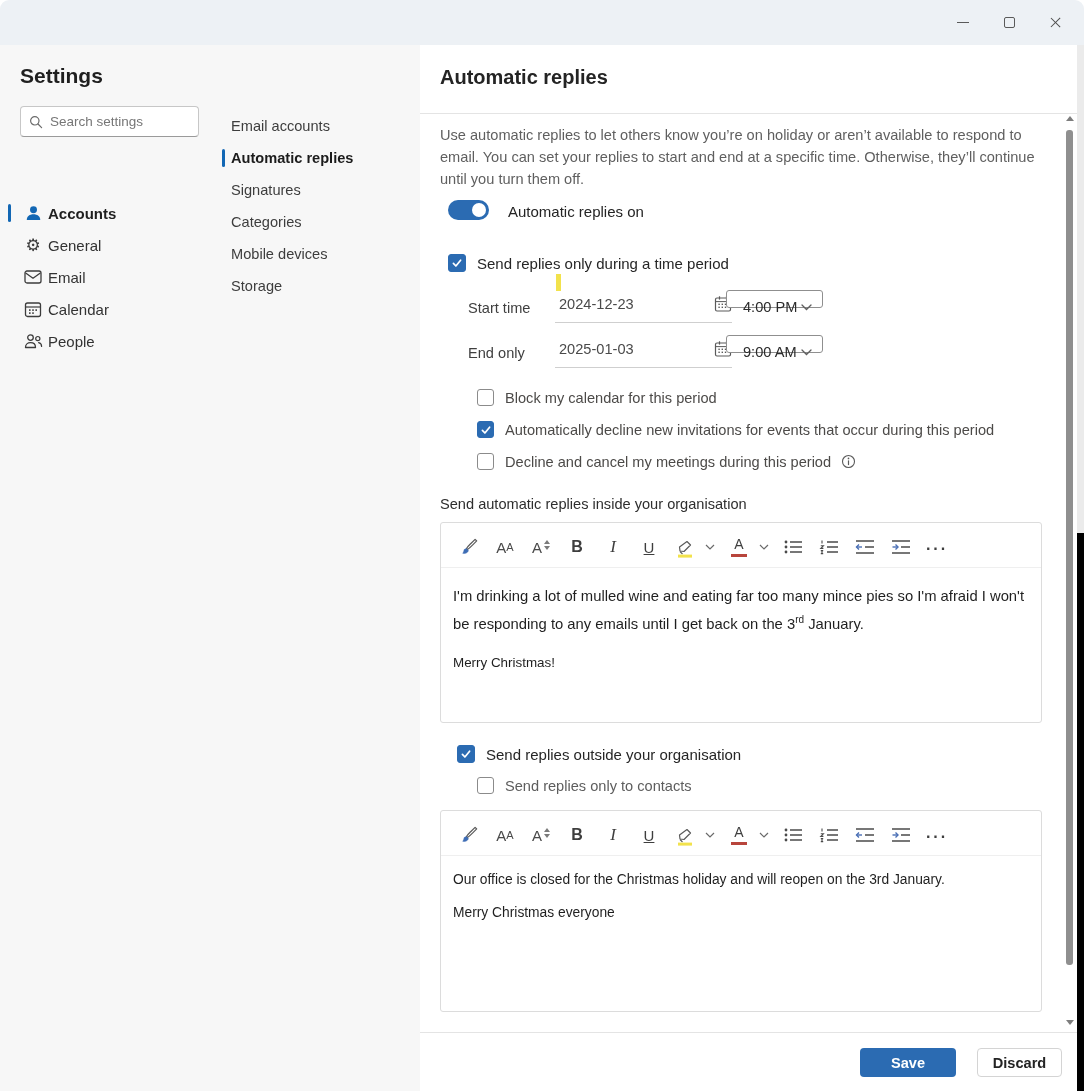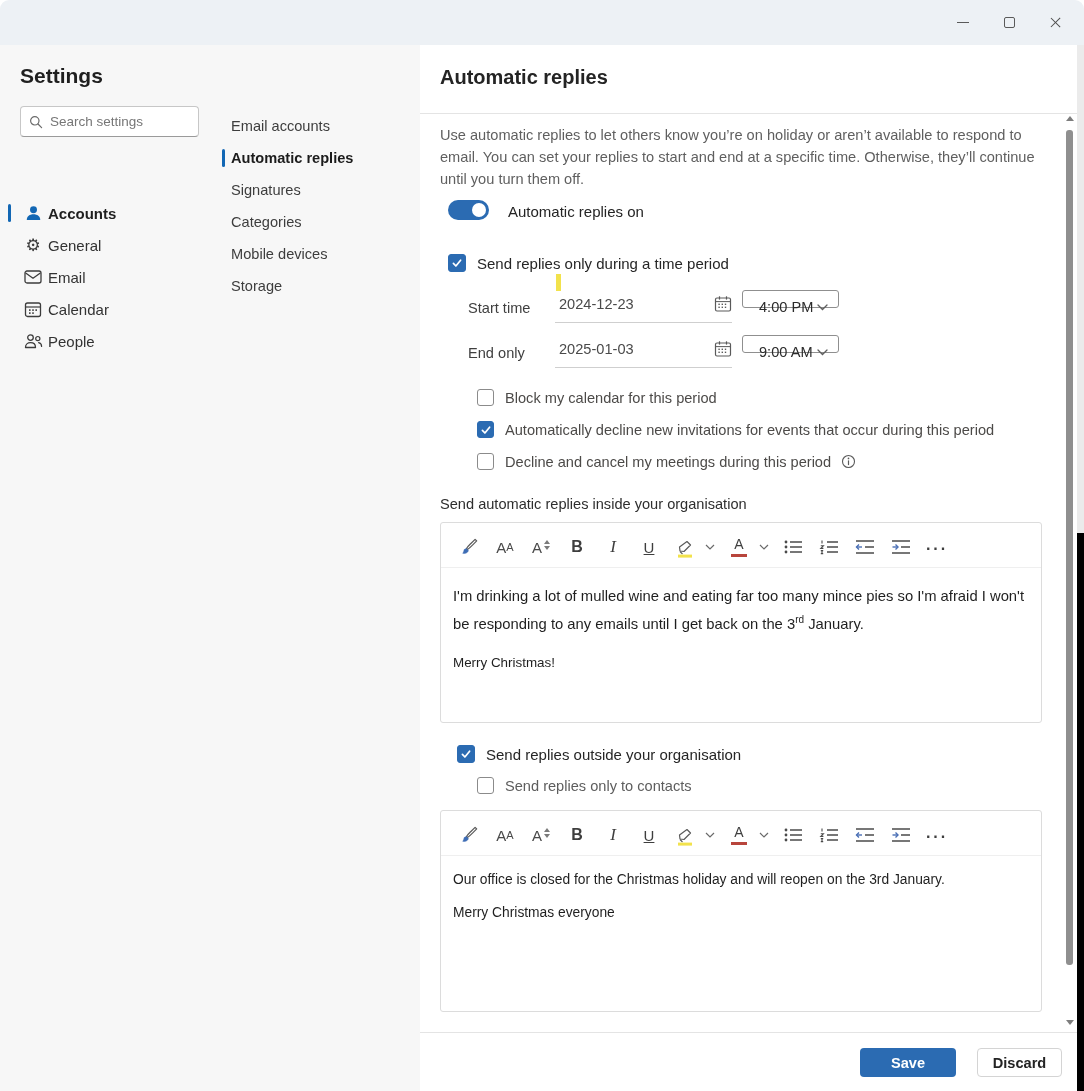--- a/index.html
+++ b/index.html
@@ -56,21 +56,21 @@
   .cb-row { position:absolute; display:flex; align-items:center; }
   .cb-label { margin-left:11px; font-size:15px; color:#262626; }
   .cb-label.sub { font-size:14.6px; color:#4c4a48; }
   .cb-label.muted { color:#5d5d5d; }
 
   .yellow-mark { position:absolute; left:136px; top:229px; width:5px; height:17px; background:#f2e24c; }
 
   .time-label { position:absolute; left:48px; font-size:14.6px; color:#3f3f3f; }
   .date-field { position:absolute; left:135px; width:177px; border-bottom:1px solid #cfcfcf; padding:0 0 9px 4px; display:flex; align-items:center; justify-content:space-between; cursor:default; }
   .date-text { font-size:14.6px; color:#4a4a4a; }
-  .time-select { position:absolute; left:322px; width:97px; height:18px; border:1px solid #8f8f8f; border-radius:3px; background:#fff;
+  .time-select { position:absolute; left:306px; width:97px; height:18px; border:1px solid #8f8f8f; border-radius:3px; background:#fff;
     display:flex; align-items:center; justify-content:space-between; padding:16px 10px 0 16px; cursor:default; }
   .time-text { font-size:14.6px; color:#2b2b2b; }
 
   .section-label { position:absolute; left:20px; font-size:14.6px; color:#2e2e2e; }
 
   .editor { position:absolute; left:20px; width:602px; background:#fff; border:1px solid #dcdcdc; border-radius:3px; }
   .tb { display:flex; align-items:center; padding:13px 14px 9px 17px; border-bottom:1px solid #efefef; }
   .tbi { min-width:22px; height:22px; display:flex; align-items:flex-end; justify-content:center; margin-right:14px; color:#3e3e3e; cursor:default; }
   .tbi.chev { min-width:12px; margin-left:-6px; margin-right:12px; align-items:center; }
   .i-bold { font-weight:700; font-size:16px; }

